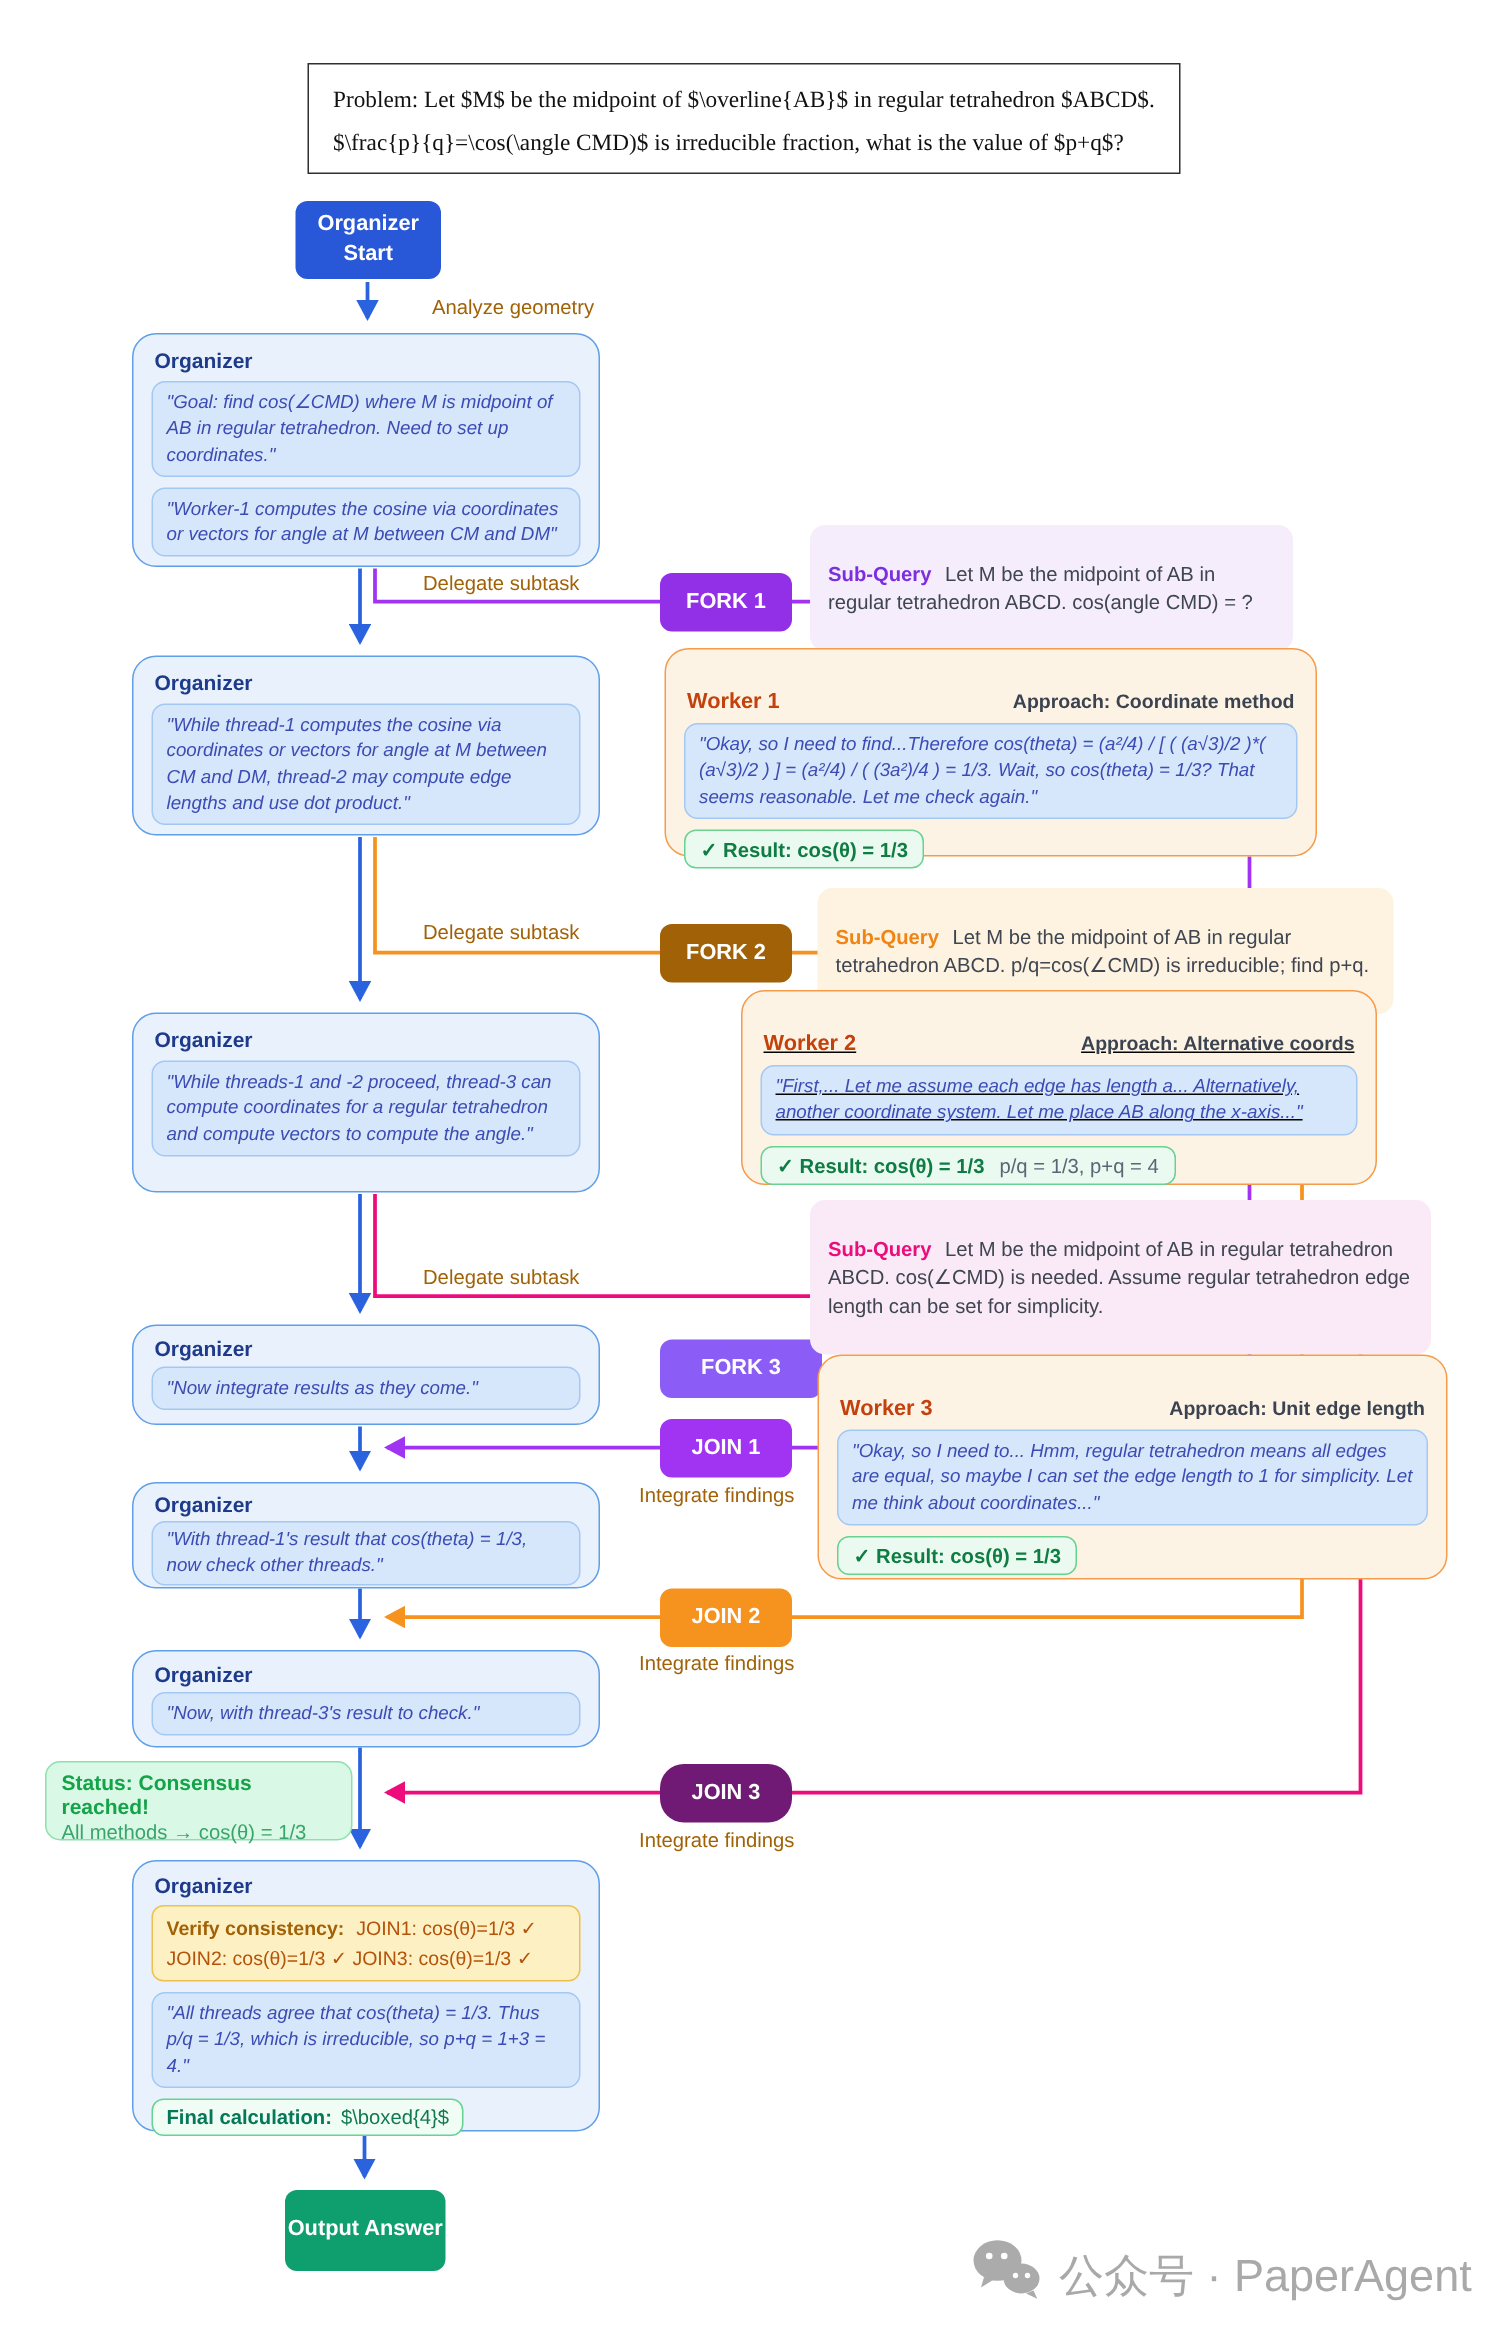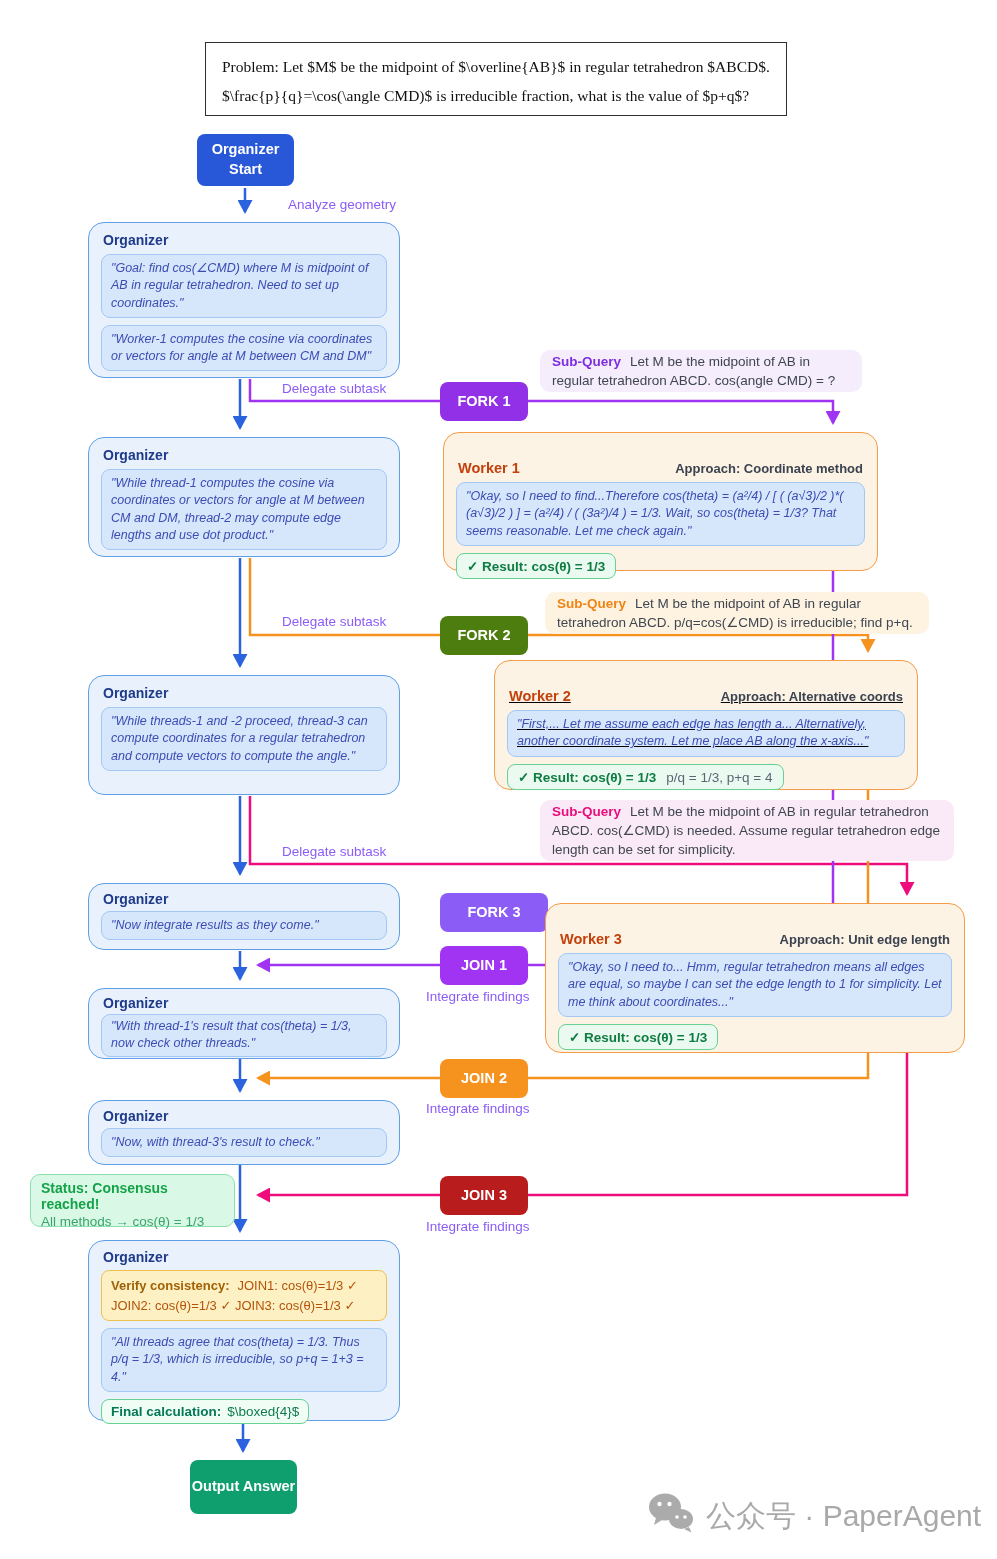--- a/index.html
+++ b/index.html
@@ -16,23 +16,23 @@
   .org-title{color:#1e3a8a;font-weight:bold;font-size:14px;margin:0 0 6px 2px;}
   .bubble{background:#d6e7fb;border:1px solid #a3c8f4;border-radius:9px;padding:5px 9px;
           color:#3c4cb4;font-style:italic;font-size:12.5px;line-height:1.38;margin-bottom:7px;}
   .worker{background:#fdf3e4;border:1.5px solid #f59b4a;border-radius:16px;padding:27px 12px;}
   .whead{display:flex;justify-content:space-between;align-items:baseline;margin:0 2px 6px 2px;}
   .wtitle{color:#c2410c;font-weight:bold;font-size:14.5px;}
   .approach{color:#3b4350;font-weight:bold;font-size:13px;}
   .chip-result{display:inline-block;background:#ebfaf0;border:1.5px solid #68d292;border-radius:8px;
           padding:4px 10px;color:#0e7c43;font-weight:bold;font-size:13.5px;}
   .chip-extra{color:#5b6675;font-weight:normal;margin-left:10px;}
-  .subq{border-radius:10px;padding:2px 12px;font-size:13.5px;color:#3f4652;line-height:1.42;}
+  .subq{border-radius:10px;padding:23px 12px;font-size:13.5px;color:#3f4652;line-height:1.42;}
   .subq b{margin-right:9px;}
-  .edge-label{color:#8b5cf6;font-size:13.5px;z-index:1;}
+  .edge-label{color:#a16207;font-size:13.5px;z-index:1;}
   .status{background:#d9f8e6;border:1.5px solid #8ce0ae;border-radius:10px;padding:5px 10px;}
   .status .t{color:#15a349;font-weight:bold;font-size:14px;}
   .status .d{color:#3aa56b;font-size:13.5px;margin-top:2px;}
   .chip-verify{background:#fdf0c3;border:1.5px solid #eec14f;border-radius:8px;padding:5px 9px;
           font-size:13px;line-height:1.5;margin-bottom:7px;}
   .chip-verify .vl{color:#a16207;font-weight:bold;margin-right:8px;}
   .chip-verify .vt{color:#b45309;}
   .chip-final{display:inline-block;background:#f0fdf4;border:1.5px solid #68d292;border-radius:8px;
           padding:4px 9px;font-size:13.5px;}
   .chip-final .fl{color:#047857;font-weight:bold;margin-right:6px;}
@@ -125,26 +125,26 @@
   </div>
 
   <div class="abs org" style="left:88px;top:1240px;width:312px;height:181px;padding:8px 12px;">
     <div class="org-title" style="margin-bottom:5px;">Organizer</div>
     <div class="chip-verify"><span class="vl">Verify consistency:</span><span class="vt">JOIN1: cos(θ)=1/3 ✓   JOIN2: cos(θ)=1/3 ✓   JOIN3: cos(θ)=1/3 ✓</span></div>
     <div class="bubble">"All threads agree that cos(theta) = 1/3. Thus p/q = 1/3, which is irreducible, so p+q = 1+3 = 4."</div>
     <div class="chip-final"><span class="fl">Final calculation:</span><span class="fv">$\boxed{4}$</span></div>
   </div>
 
   <div class="abs node" style="left:440px;top:382px;width:88px;height:39px;background:#9230e7;">FORK 1</div>
-  <div class="abs node" style="left:440px;top:616px;width:88px;height:39px;background:#4d7c0f;">FORK 2</div>
+  <div class="abs node" style="left:440px;top:616px;width:88px;height:39px;background:#a16207;">FORK 2</div>
   <div class="abs node" style="left:440px;top:893px;width:108px;height:39px;background:#8b5cf6;">FORK 3</div>
 
   <div class="abs node" style="left:440px;top:946px;width:88px;height:39px;background:#a133f2;">JOIN 1</div>
   <div class="abs node" style="left:440px;top:1059px;width:88px;height:39px;background:#f6921e;">JOIN 2</div>
-  <div class="abs node" style="left:440px;top:1176px;width:88px;height:39px;background:#b91c1c;">JOIN 3</div>
+  <div class="abs node" style="left:440px;top:1176px;width:88px;height:39px;background:#701a75;border-radius:16px;">JOIN 3</div>
 
   <div class="abs subq" style="left:540px;top:350px;width:322px;background:#f5ecfc;"><b style="color:#7c2fe0;">Sub-Query</b><span>Let M be the midpoint of AB in regular tetrahedron ABCD. cos(angle CMD) = ?</span></div>
   <div class="abs subq" style="left:545px;top:592px;width:384px;background:#fdf3e0;"><b style="color:#f08414;">Sub-Query</b><span>Let M be the midpoint of AB in regular tetrahedron ABCD.  p/q=cos(∠CMD) is irreducible; find p+q.</span></div>
   <div class="abs subq" style="left:540px;top:800px;width:414px;background:#faeaf7;"><b style="color:#ea0e7c;">Sub-Query</b><span>Let M be the midpoint of AB in regular tetrahedron ABCD. cos(∠CMD) is needed. Assume regular tetrahedron edge length can be set for simplicity.</span></div>
 
   <div class="abs worker" style="left:443px;top:432px;width:435px;height:139px;">
     <div class="whead">
       <span class="wtitle">Worker 1</span>
       <span class="approach">Approach: Coordinate method</span>
     </div>

